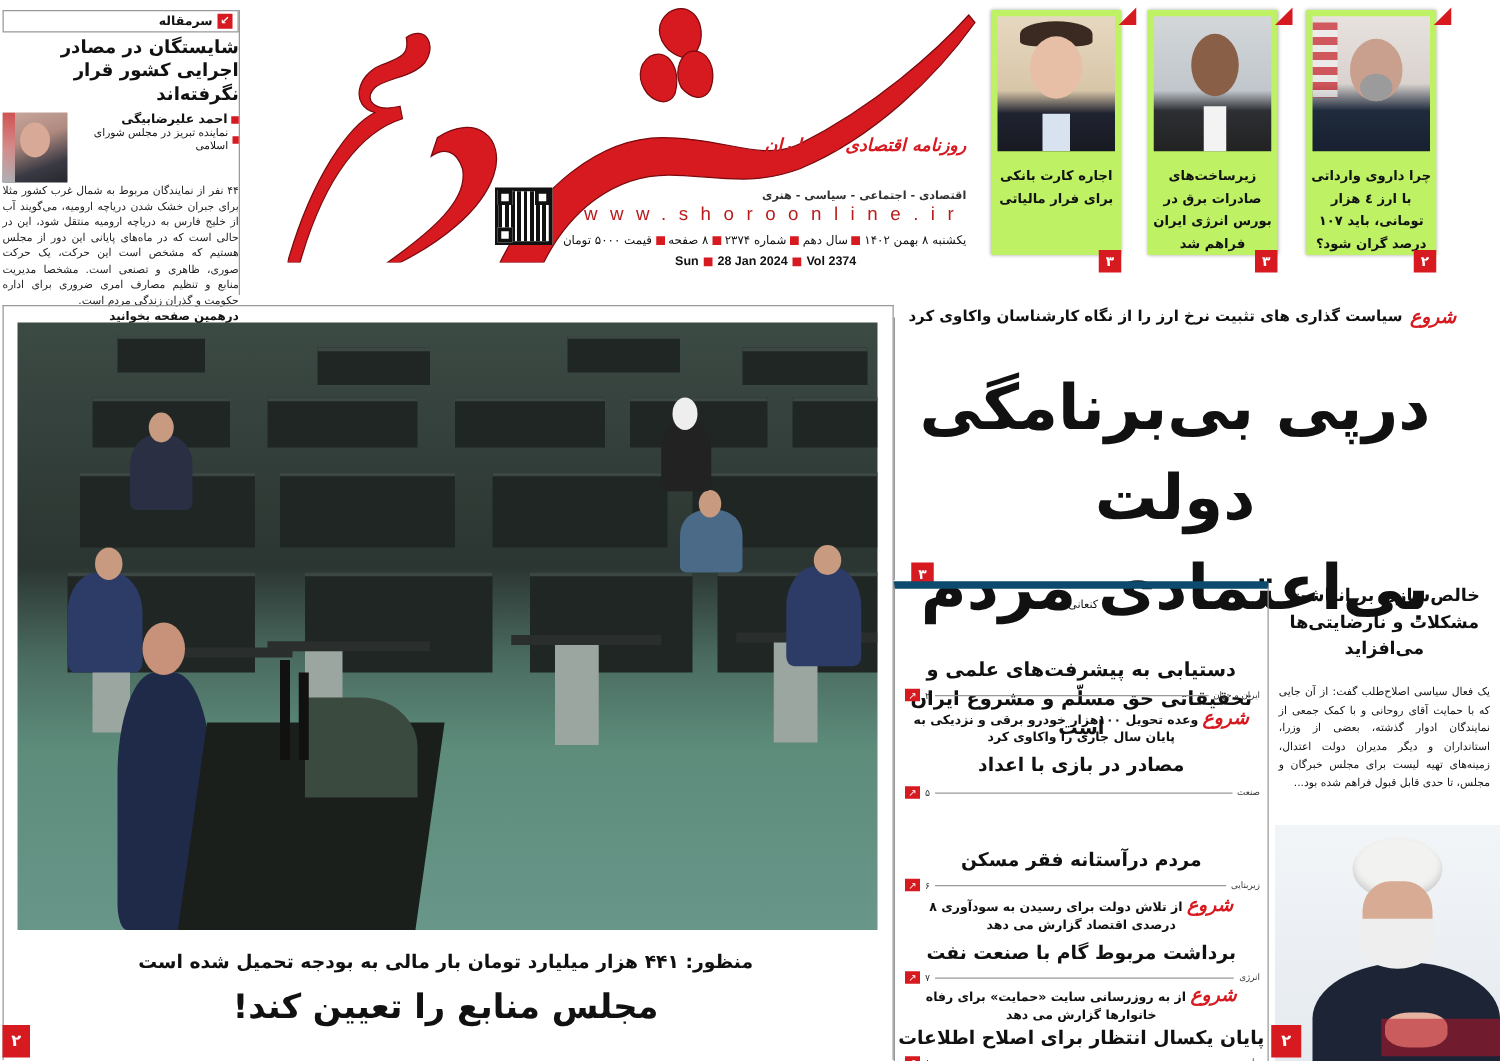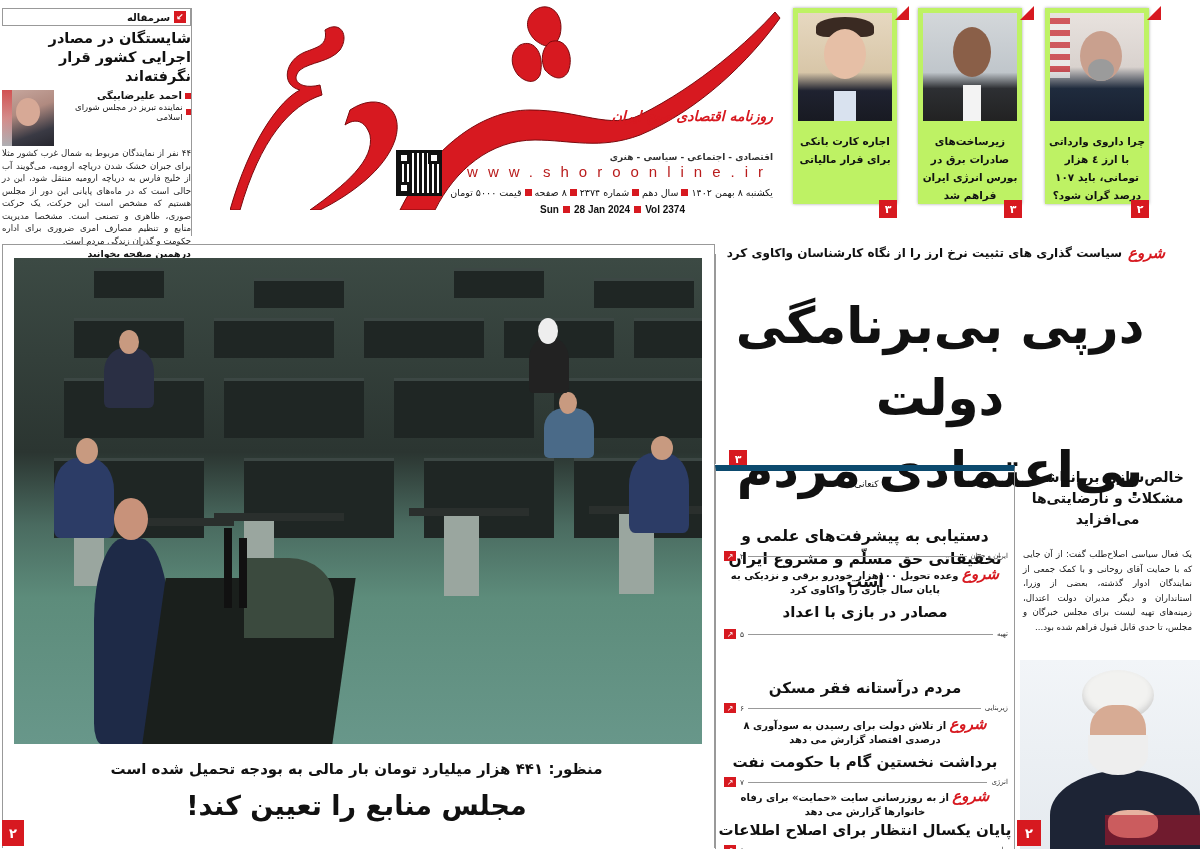--- a/index.html
+++ b/index.html
@@ -258,35 +258,35 @@
   <div class="news-sep" style="top:80px">
     <span class="cat">ایران و جهان</span>
     <span class="line"></span>
     <span class="pg">۲</span>
     <span class="arrow">↗</span>
   </div>
   <div class="news-kicker" style="top:96px"><span class="brand-mini">شروع</span> <span>وعده تحویل ۱۰۰هزار خودرو برقی و نزدیکی به پایان سال جاری را واکاوی کرد</span></div>
   <div class="news-title" style="top:132px">مصادر در بازی با اعداد</div>
 
   <div class="news-sep" style="top:158px">
-    <span class="cat">تهیه</span>
+    <span class="cat">صنعت</span>
     <span class="line"></span>
     <span class="pg">۵</span>
     <span class="arrow">↗</span>
   </div>
   <div class="news-title" style="top:208px">مردم درآستانه فقر مسکن</div>
 
   <div class="news-sep" style="top:232px">
     <span class="cat">زیربنایی</span>
     <span class="line"></span>
     <span class="pg">۶</span>
     <span class="arrow">↗</span>
   </div>
   <div class="news-kicker" style="top:246px"><span class="brand-mini">شروع</span> <span>از تلاش دولت برای رسیدن به سودآوری ۸ درصدی اقتصاد گزارش می دهد</span></div>
-  <div class="news-title" style="top:282px">برداشت نخستین گام با حکومت نفت</div>
+  <div class="news-title" style="top:282px">برداشت مربوط گام با صنعت نفت</div>
 
   <div class="news-sep" style="top:306px">
     <span class="cat">انرژی</span>
     <span class="line"></span>
     <span class="pg">۷</span>
     <span class="arrow">↗</span>
   </div>
   <div class="news-kicker" style="top:318px"><span class="brand-mini">شروع</span> <span>از به روزرسانی سایت «حمایت» برای رفاه خانوارها گزارش می دهد</span></div>
   <div class="news-title" style="top:350px">پایان یکسال انتظار برای اصلاح اطلاعات</div>
 

